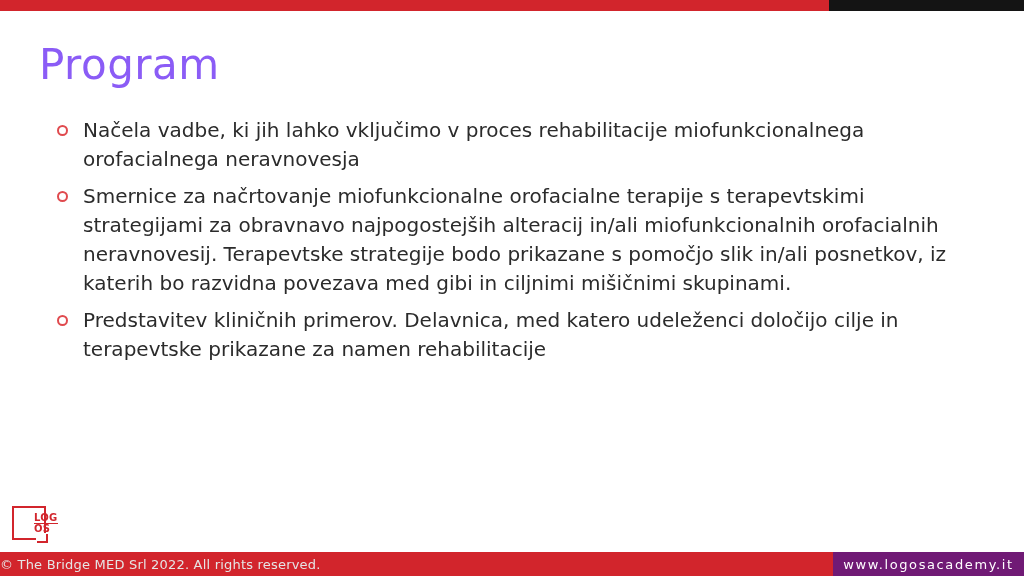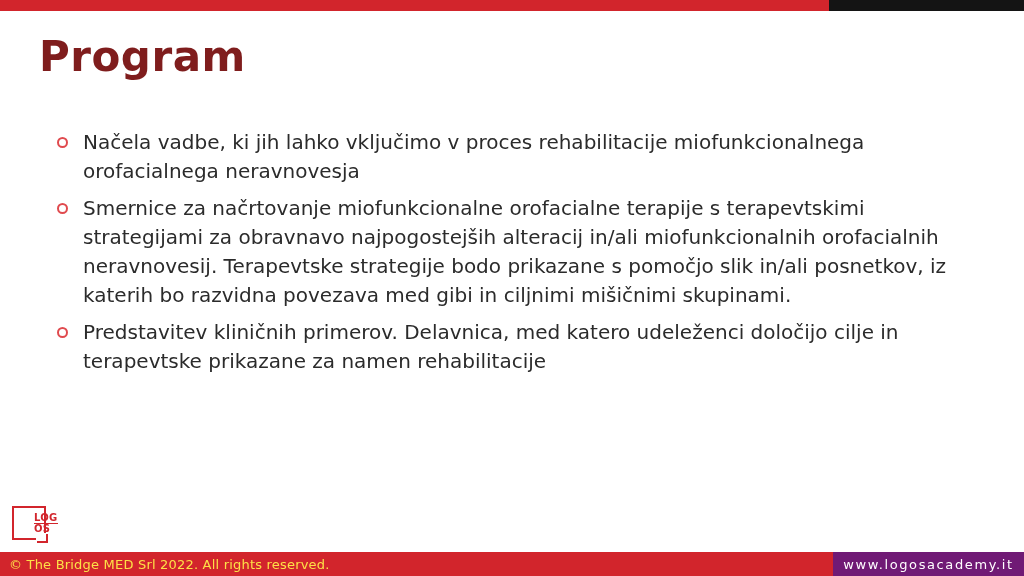--- a/index.html
+++ b/index.html
@@ -9,26 +9,26 @@
     background:#ffffff;
     overflow:hidden;
     font-family:"DejaVu Sans", sans-serif;
   }
   
   .topbar{position:absolute;top:0;left:0;right:0;height:11px;display:flex;}
   .topbar-red{width:829px;background:#d2252c;}
   .topbar-black{flex:1;background:#141414;}
   
   .title{
-    position:absolute;left:39px;top:32px;margin:0;
-    font-size:42px;font-weight:bold;color:#7f1d1d;letter-spacing:0.5px;
+    position:absolute;left:39px;top:40px;margin:0;
+    font-size:42px;font-weight:normal;color:#8b5cf6;letter-spacing:0.5px;
   }
   
   .content{
-    position:absolute;left:57px;top:128px;width:910px;
+    position:absolute;left:57px;top:116px;width:910px;
     display:flex;flex-direction:column;gap:8px;justify-content:flex-end;
   }
   .item{display:flex;gap:15px;}
   .bullet{
     flex:0 0 auto;width:11px;height:11px;box-sizing:border-box;
     border:2px solid #e04a4e;border-radius:50%;margin-top:9px;
   }
   .item-text{
     margin:0;font-size:20px;line-height:29px;color:#2b2b2b;
   }
@@ -44,22 +44,22 @@
     font-size:10px;font-weight:bold;color:#d2252c;
     line-height:10px;letter-spacing:0.3px;
   }
   .logo-line-1{border-bottom:1.5px solid #d2252c;display:inline-block;width:24px;}
   .notch-white{position:absolute;right:-3px;bottom:-3px;width:11px;height:8px;background:#ffffff;}
   .notch-h{position:absolute;right:-4px;bottom:-5px;width:11px;height:2.5px;background:#d2252c;}
   .notch-v{position:absolute;right:-4px;bottom:-5px;width:2.5px;height:9px;background:#d2252c;}
   
   .bottombar{position:absolute;left:0;right:0;bottom:0;height:24px;display:flex;}
   .footer-red{
-    width:833px;background:#d2252c;color:#fde047;
-    display:flex;align-items:center;padding-left:9px;box-sizing:border-box;
+    width:833px;background:#d2252c;color:#e5e5e5;
+    display:flex;align-items:center;padding-left:0;box-sizing:border-box;
     font-size:13px;letter-spacing:0.2px;
   }
   .footer-black{
     flex:1;background:#701a75;color:#ffffff;
     display:flex;align-items:center;justify-content:center;
     font-size:13px;letter-spacing:1.6px;
   }
 </style>
 </head>
 <body>

